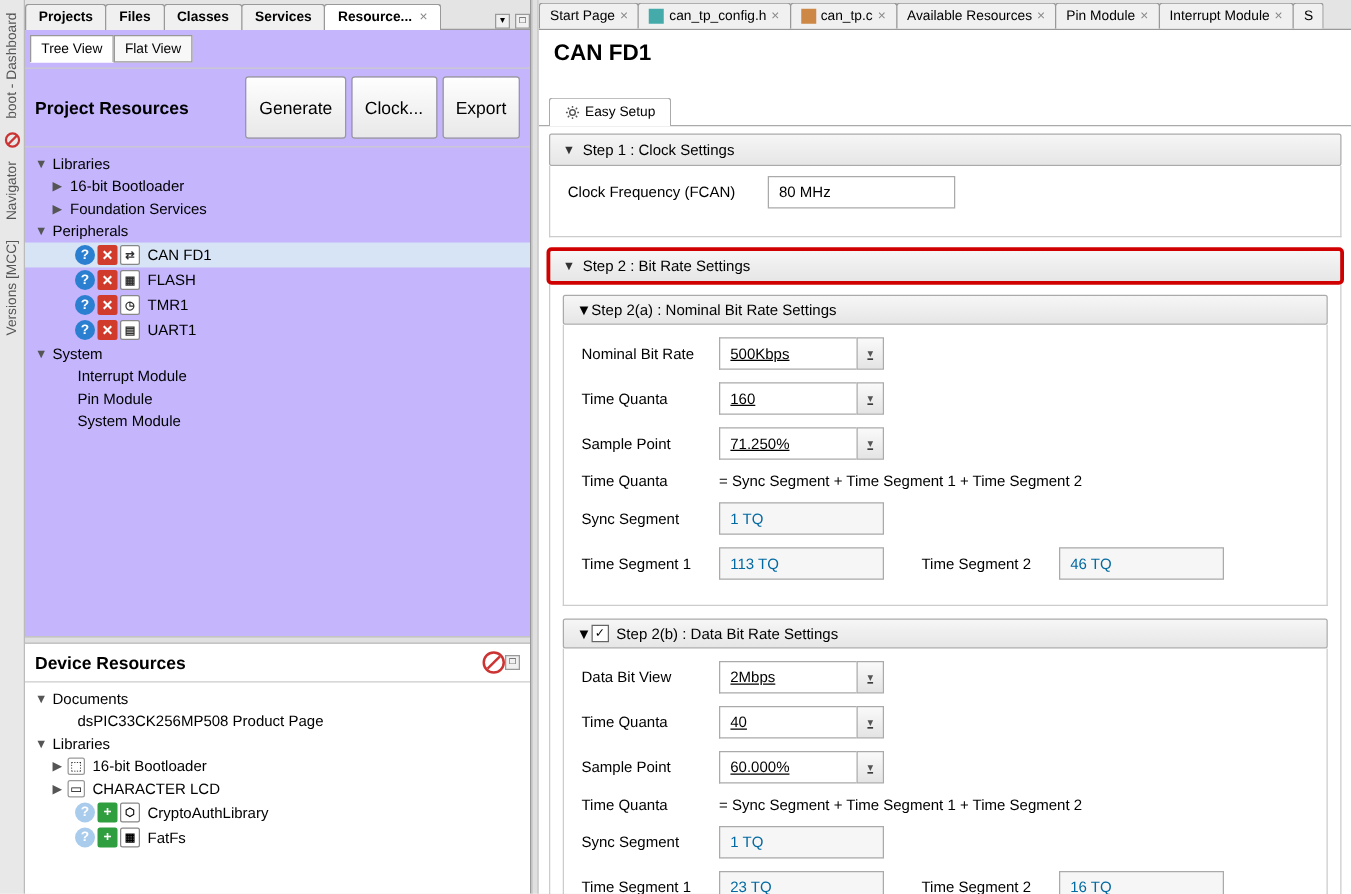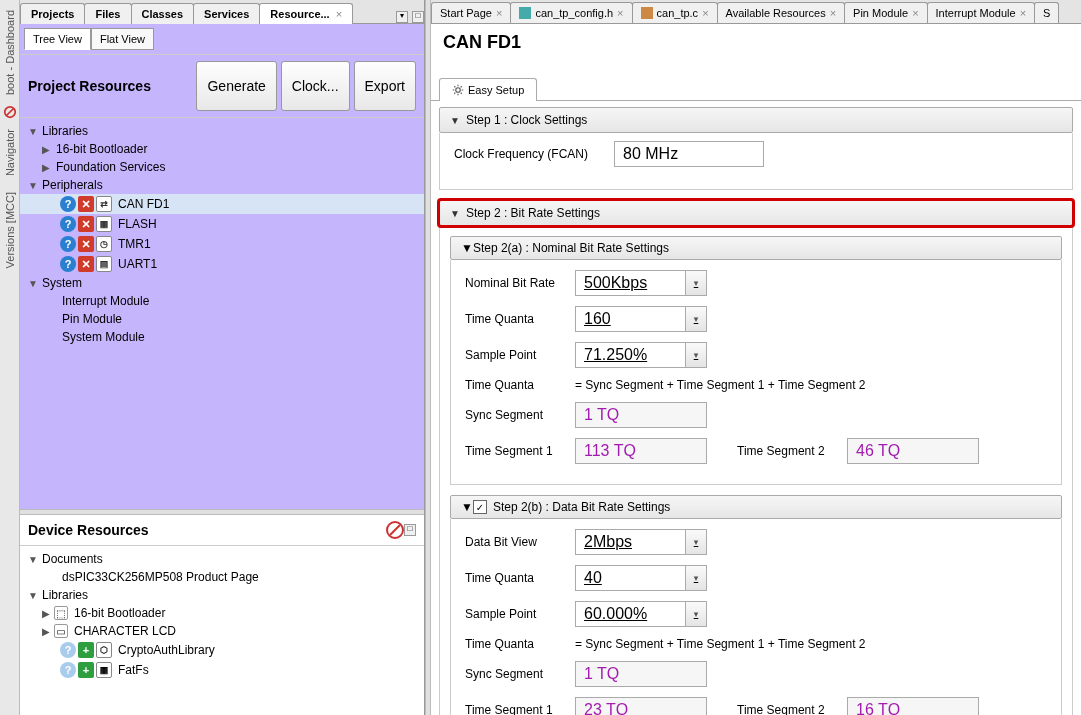--- a/index.html
+++ b/index.html
@@ -49,22 +49,22 @@
 .gear-icon { width: 12px; height: 12px; }
 .content { flex: 1; overflow: auto; padding: 6px 8px; }
 .step-bar { background: linear-gradient(#f6f6f6,#e6e6e6); border: 1px solid #aaa; padding: 5px 10px; font-size: 12px; display: flex; align-items: center; border-radius: 2px; margin-bottom: 6px; }
 .step-bar .toggle { font-size: 10px; margin-right: 6px; color: #333; }
 .step-bar.highlight { outline: 3px solid #d10000; outline-offset: -1px; }
 .step-body { padding: 8px 14px 12px; border: 1px solid #ccc; border-top: none; margin-top: -6px; margin-bottom: 10px; }
 .sub-step-bar { background: linear-gradient(#f6f6f6,#e6e6e6); border: 1px solid #aaa; padding: 4px 10px; font-size: 12px; display: flex; align-items: center; border-radius: 2px; margin: 0 0 6px; }
 .sub-body { padding: 10px 14px; border: 1px solid #ccc; border-top: none; margin-top: -6px; margin-bottom: 10px; }
 .form-row { display: flex; align-items: center; margin-bottom: 10px; }
 .form-label { width: 110px; font-size: 12px; }
-.txt-input { border: 1px solid #aaa; padding: 4px 8px; font-size: 16px; background: #fff; height: 26px; }
-.txt-input.ro { background: #f6f6f6; color: #a21caf; }
+.txt-input { border: 1px solid #aaa; padding: 4px 8px; font-size: 12px; background: #fff; height: 26px; }
+.txt-input.ro { background: #f6f6f6; color: #0369a1; }
 .combo { display: flex; text-decoration: underline; }
 .combo .txt-input { width: 110px; border-right: none; }
 .combo-btn { width: 22px; border: 1px solid #aaa; background: linear-gradient(#fafafa,#e4e4e4); cursor: pointer; display: flex; align-items: center; justify-content: center; }
 .combo-btn::after { content: "▾"; font-size: 9px; color: #555; }
 .form-eq { font-size: 12px; }
 .checkbox { width: 14px; height: 14px; border: 1px solid #666; margin-right: 6px; display: inline-flex; align-items: center; justify-content: center; background: #fff; font-size: 10px; }
 .stop-icon { width: 18px; height: 18px; border-radius: 50%; border: 2px solid #c33; position: relative; }
 .stop-icon::after { content: ""; position: absolute; width: 14px; height: 2px; background: #c33; top: 6px; left: 0; transform: rotate(-45deg); }
 .hmin { margin-left: auto; display: flex; gap: 4px; }
 .tiny-btn { width: 12px; height: 12px; border: 1px solid #999; background: #f0f0f0; font-size: 8px; line-height: 8px; text-align: center; }

